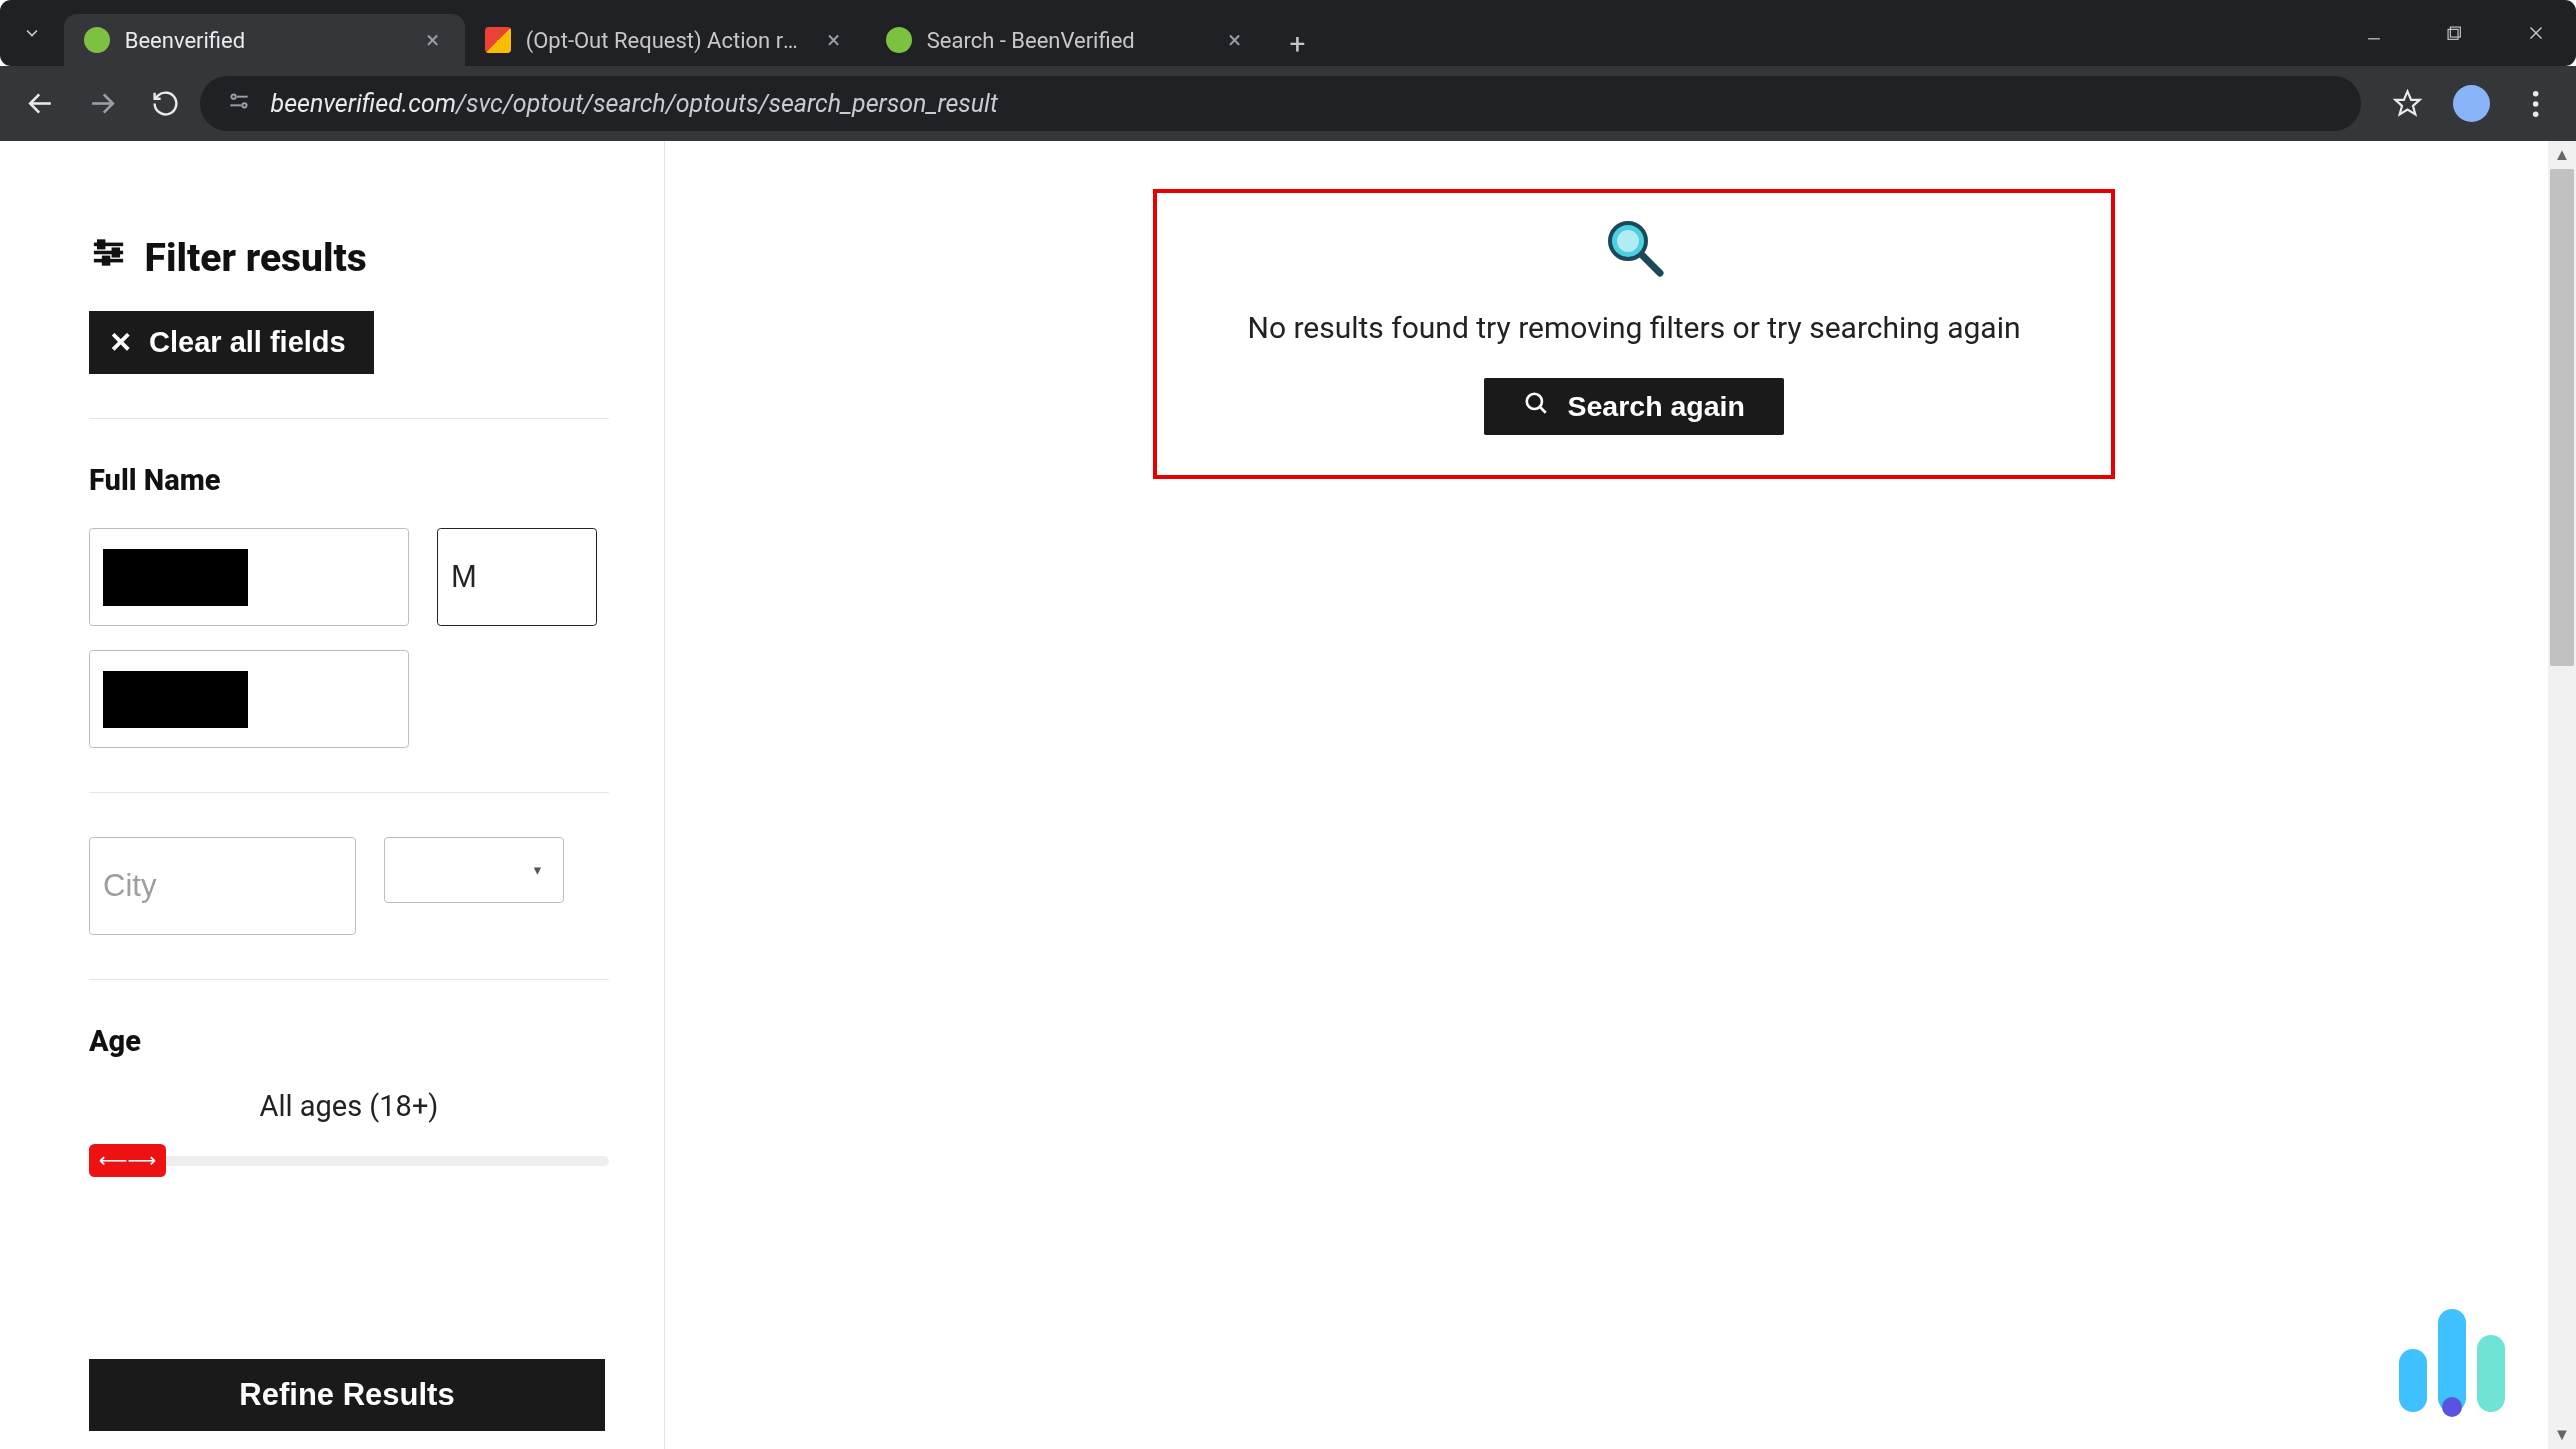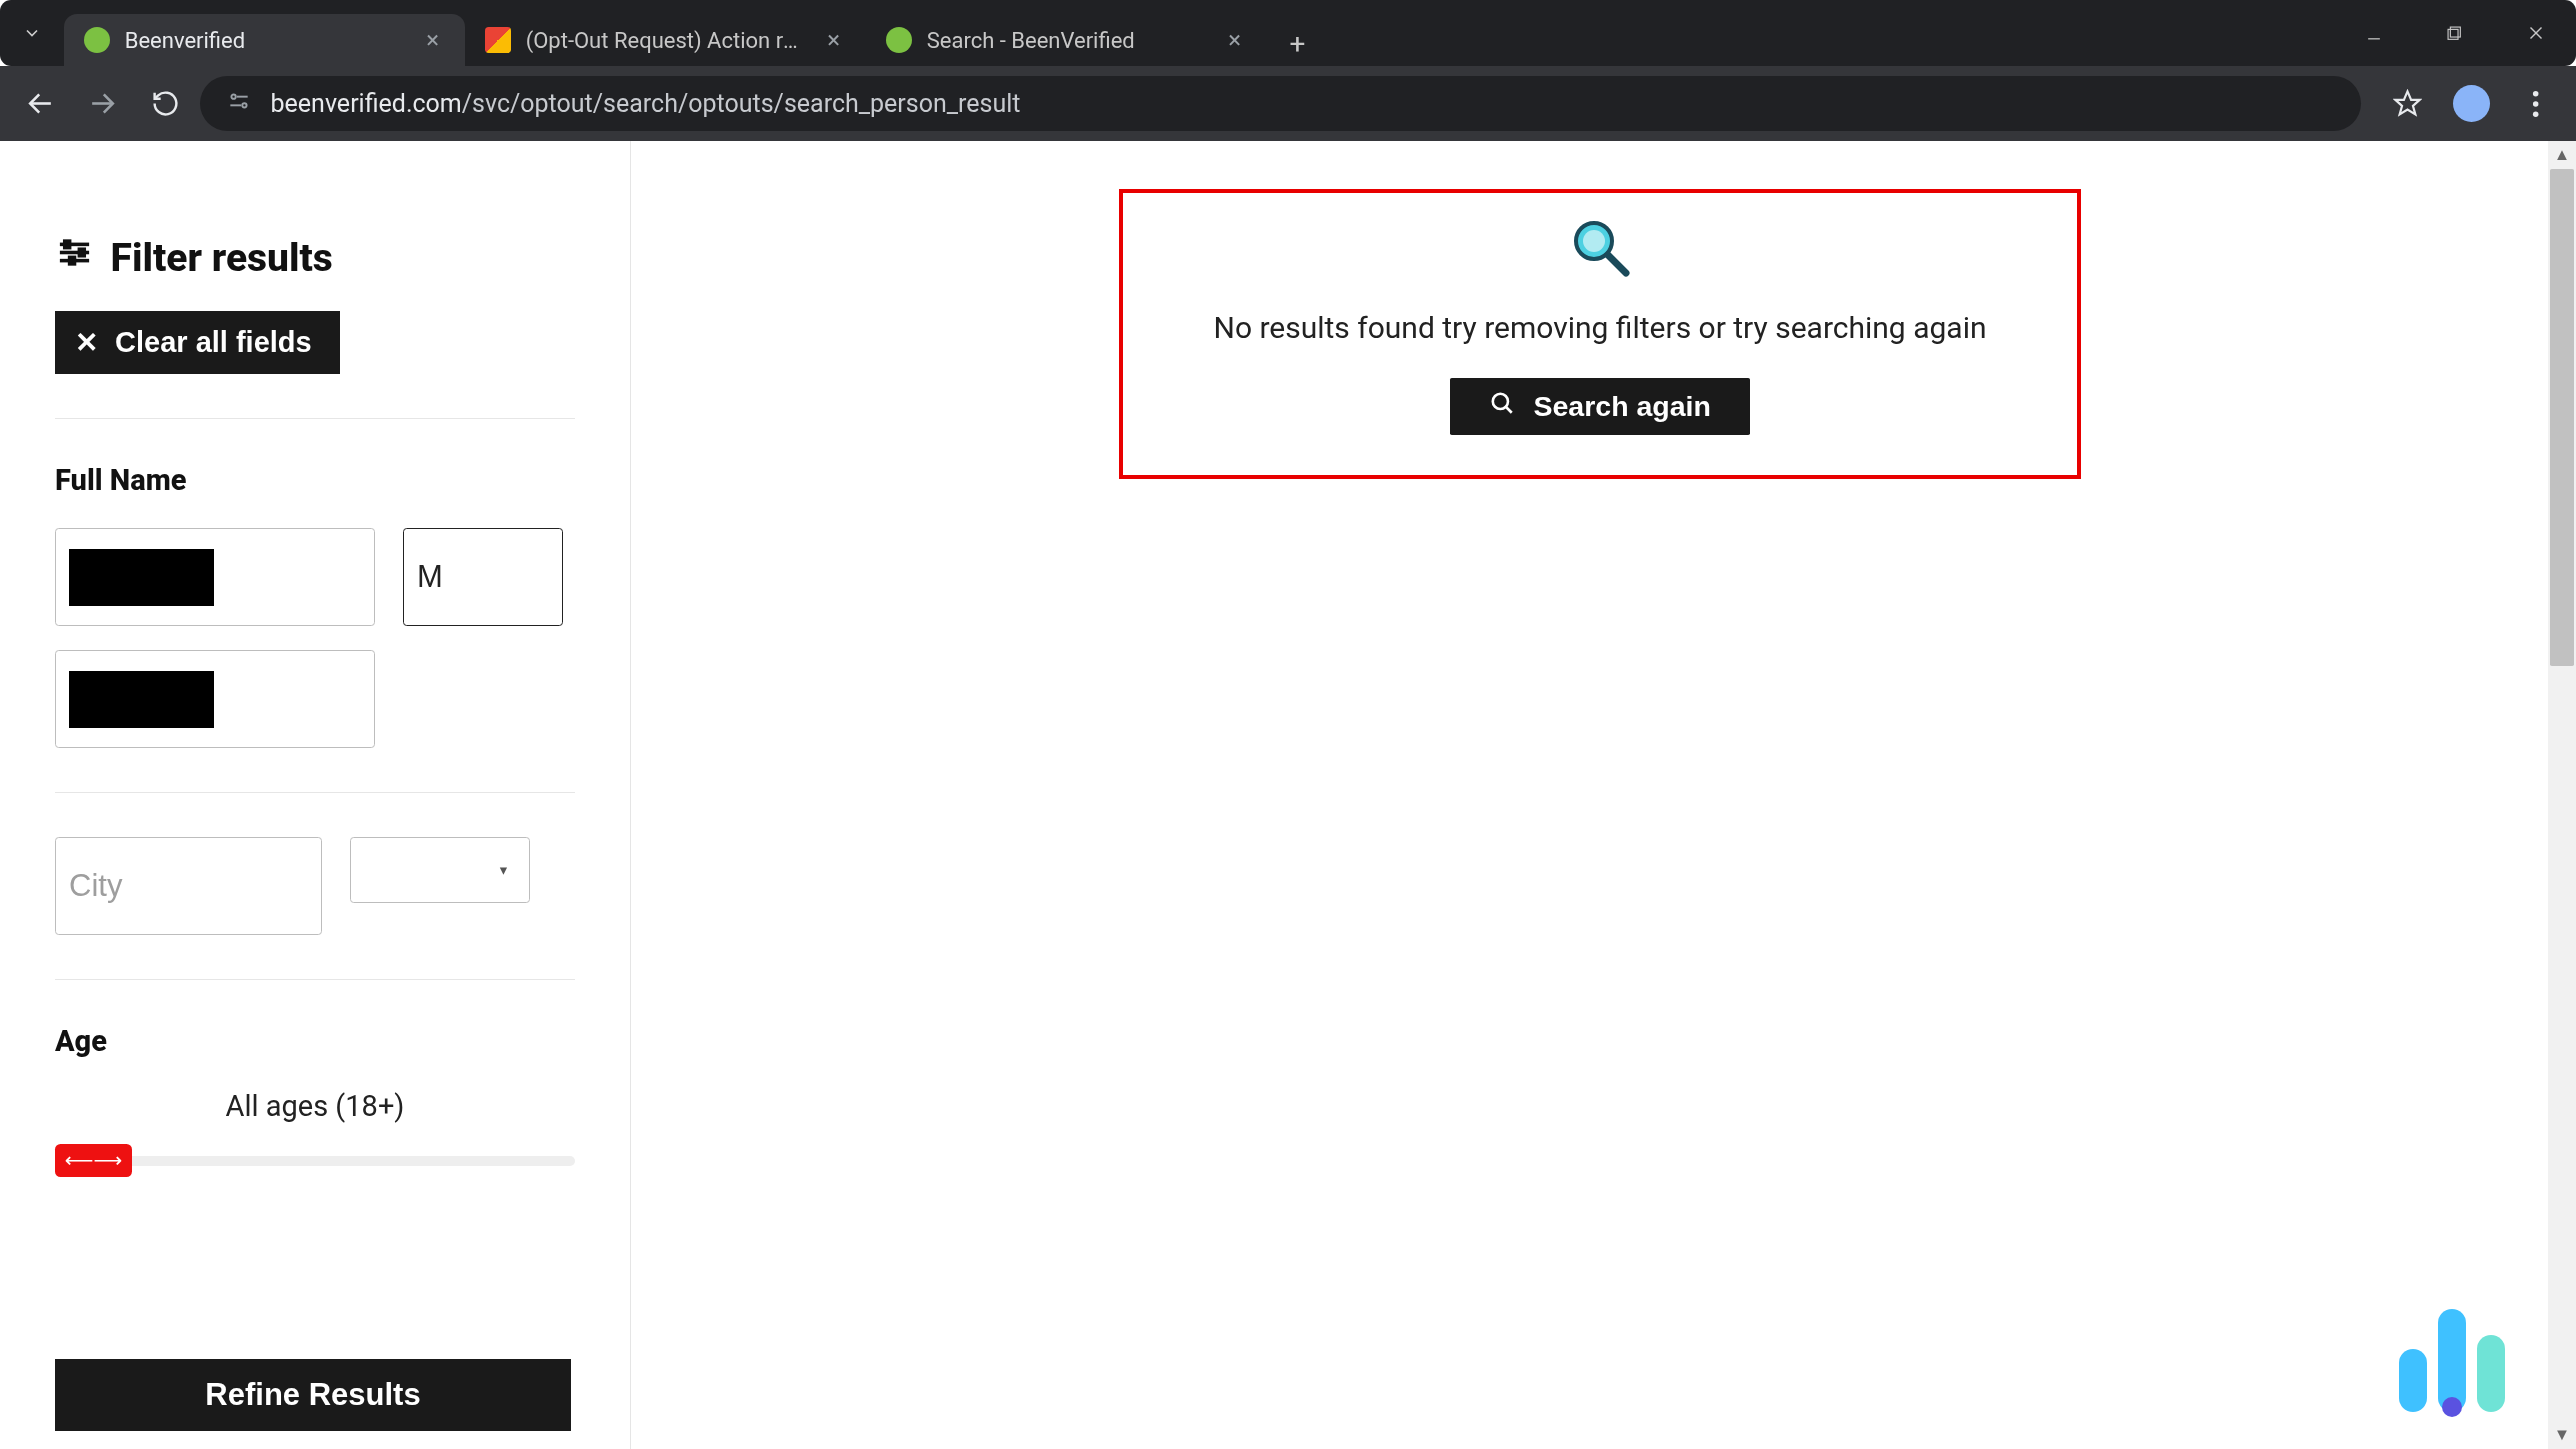--- a/index.html
+++ b/index.html
@@ -18,35 +18,35 @@
   .tab .close { color:#9aa0a6; font-size:24px; width:28px; text-align:center; }
   .newtab { width:46px; height:46px; display:flex; align-items:center; justify-content:center; color:#c7c7c7; font-size:28px; margin-left:7.4px; }
   .win-controls { margin-left:auto; display:flex; height:66px; }
   .win-btn { width:81px; display:flex; align-items:center; justify-content:center; color:#c7c7c7; }
 
   .toolbar { background:#35363a; height:75px; display:flex; align-items:center; padding:0 13px; gap:7.4px; }
   .nav-btn { width:55px; height:55px; display:flex; align-items:center; justify-content:center; color:#9aa0a6; border-radius:50%; }
   .nav-btn.enabled{ color:#e8eaed; }
   .url-bar { flex:1; background:#202124; border-radius:37px; height:55px; display:flex; align-items:center; padding:0 26px; gap:18.4px; color:#9aa0a6; font-size:25px;}
   .url-bar .secure { color:#9aa0a6; }
-  .url-text { color:#c7cacf; }
+  .url-text { color:#c7cacf;font-style:italic; }
   .url-text .domain { color:#e8eaed; }
   .right-icons { display:flex; align-items:center; gap:9.2px; margin-left:11px;}
   .ricon { width:55px; height:55px; display:flex; align-items:center; justify-content:center; color:#e8eaed;}
   .avatar { width:37px; height:37px; border-radius:50%; background:#8ab4f8; display:inline-block;}
 
   
   .viewport { position:relative; height: calc(1449px - 66px - 75px); background:#fff; }
   .scrollbar-track { position:absolute; right:0; top:0; bottom:0; width:28px; background:#f1f1f1; }
   .scrollbar-up, .scrollbar-down { height:28px; display:flex; align-items:center; justify-content:center; color:#666; font-size:16.6px;}
   .scrollbar-thumb { position:absolute; top:28px; left:1.8px; right:1.8px; height:497px; background:#c1c1c1; border-radius:1.8px;}
   .scrollbar-down { position:absolute; bottom:0; left:0; right:0;}
 
   .page { display:flex; height:100%; }
-  .sidebar { width:631px; border-right:0.9px solid #e5e5e5; padding: 92px 55px 0 55px; position:relative;}
+  .sidebar { width:631px; border-right:0.9px solid #e5e5e5; padding: 92px 55px 0 55px; position:relative;margin-left:34px;}
   .filter-h { display:flex; align-items:center; gap:16.6px; font-size:39px; font-weight:800; color:#111; }
   .filter-icon svg { width:39px; height:39px; }
   .clear-btn { margin-top:29px; background:#1a1a1a; color:#fff; border:none; height:63px; padding:0 28px 0 20px; display:inline-flex; align-items:center; gap:16.6px; font-size:29px; font-weight:700; cursor:pointer;}
   .clear-btn .x { font-size:28px; }
   hr.sep { border:none; border-top:0.9px solid #e6e6e6; margin:44px 0; }
   .label { font-size:29px; font-weight:800; color:#111; margin-bottom:31px; }
   .row { display:flex; gap:28px; margin-bottom:24px;}
   .field { height:98px; border:0.9px solid #bdbdbd; border-radius:3.7px; background:#fff; display:flex; align-items:center; padding:0 13px; }
   .field input { border:none; outline:none; font-size:31px; width:100%; background:transparent; color:#222;}
   .field input::placeholder{ color:#9e9e9e; }

